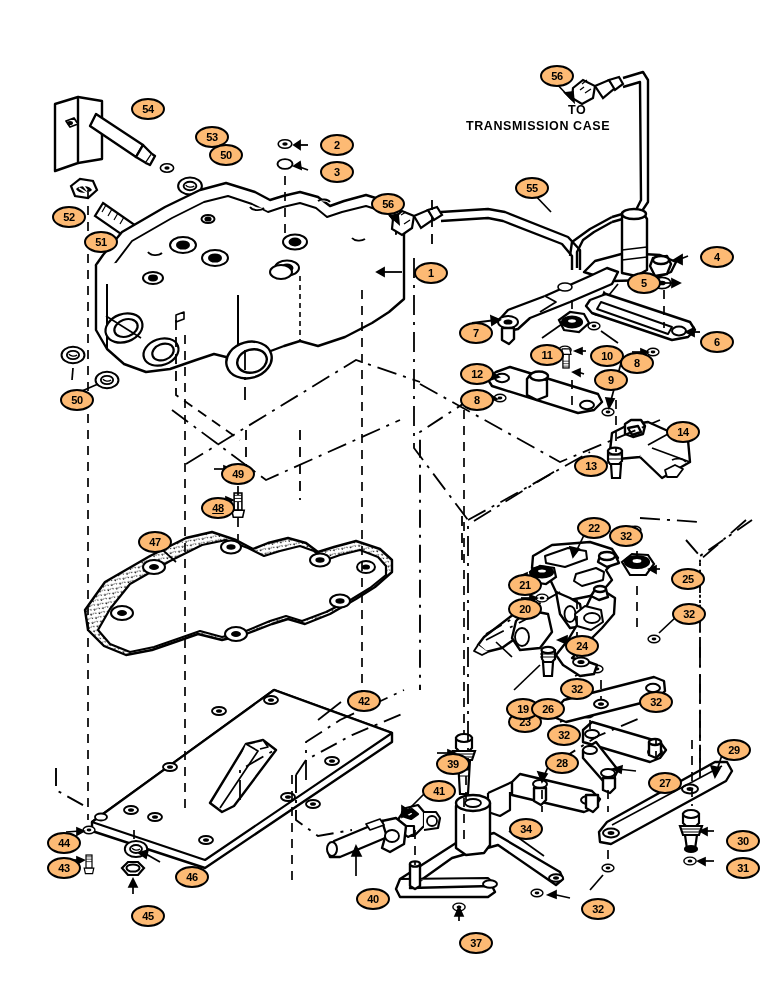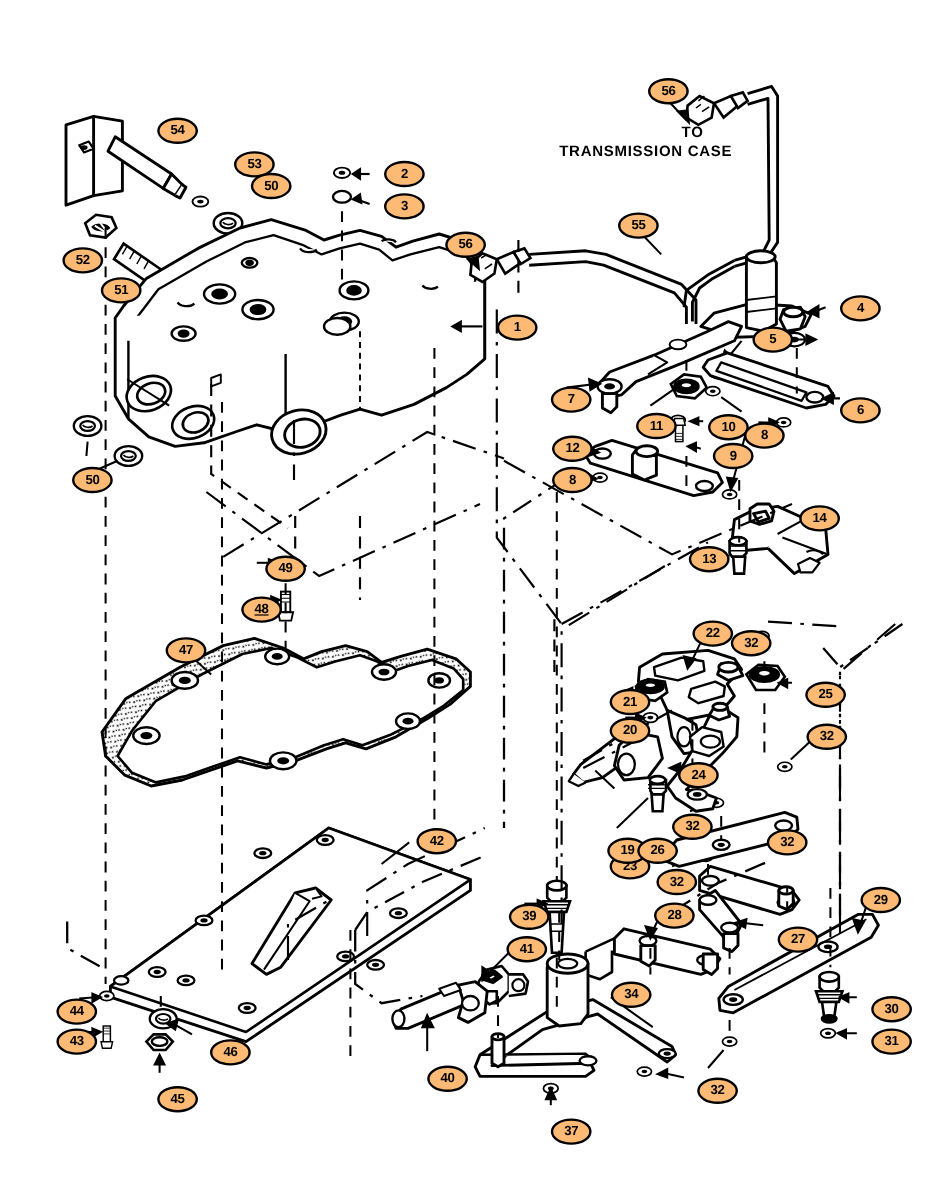--- a/index.html
+++ b/index.html
@@ -835,21 +835,21 @@
   <div class="callout" style="left:508px;top:669px;margin-top:42px;">23</div>
   <div class="callout" style="left:560px;top:678px;">32</div>
   <div class="callout" style="left:506px;top:698px;">19</div>
   <div class="callout" style="left:531px;top:698px;">26</div>
   <div class="callout" style="left:639px;top:691px;">32</div>
   <div class="callout" style="left:547px;top:724px;">32</div>
   <div class="callout" style="left:347px;top:690px;">42</div>
   <div class="callout" style="left:648px;top:772px;">27</div>
   <div class="callout" style="left:545px;top:752px;">28</div>
   <div class="callout" style="left:717px;top:739px;">29</div>
-  <div class="callout" style="left:424px;top:753px;">39</div>
+  <div class="callout" style="left:436px;top:753px;">39</div>
   <div class="callout" style="left:422px;top:780px;">41</div>
   <div class="callout" style="left:509px;top:818px;">34</div>
   <div class="callout" style="left:726px;top:830px;">30</div>
   <div class="callout" style="left:726px;top:857px;">31</div>
   <div class="callout" style="left:47px;top:832px;">44</div>
   <div class="callout" style="left:47px;top:857px;">43</div>
   <div class="callout" style="left:175px;top:866px;">46</div>
   <div class="callout" style="left:131px;top:905px;">45</div>
   <div class="callout" style="left:356px;top:888px;">40</div>
   <div class="callout" style="left:581px;top:898px;">32</div>

